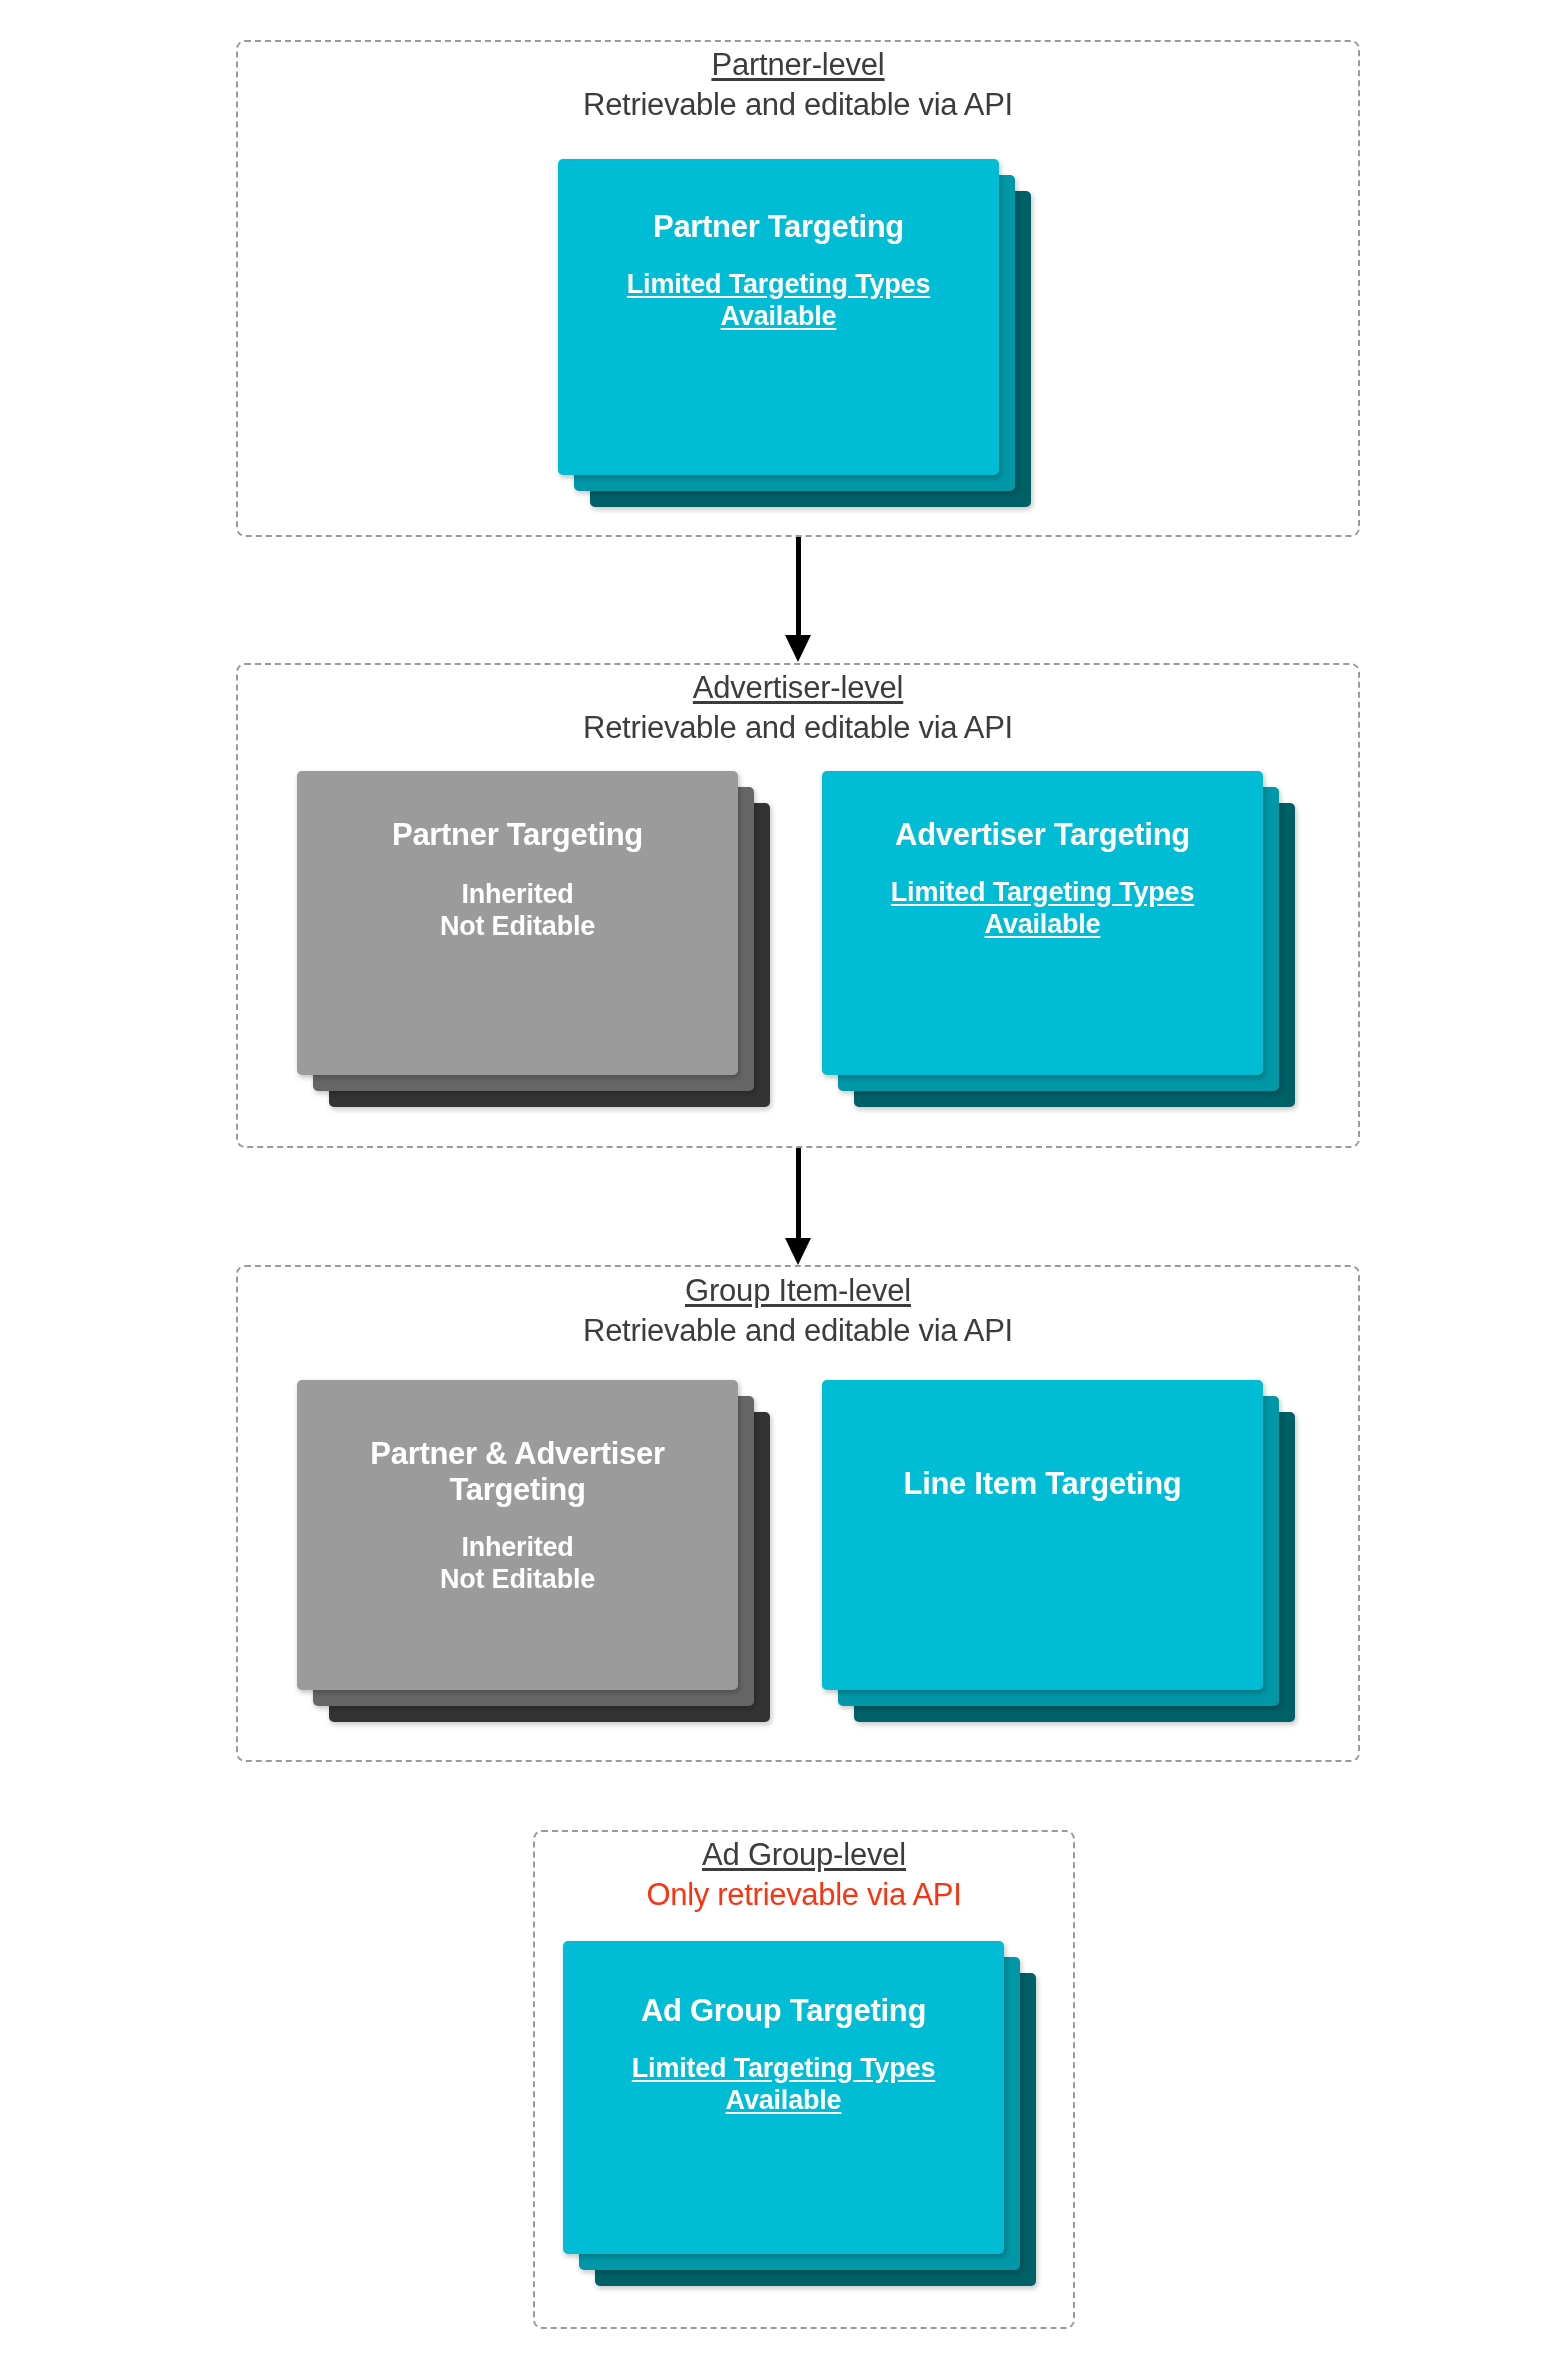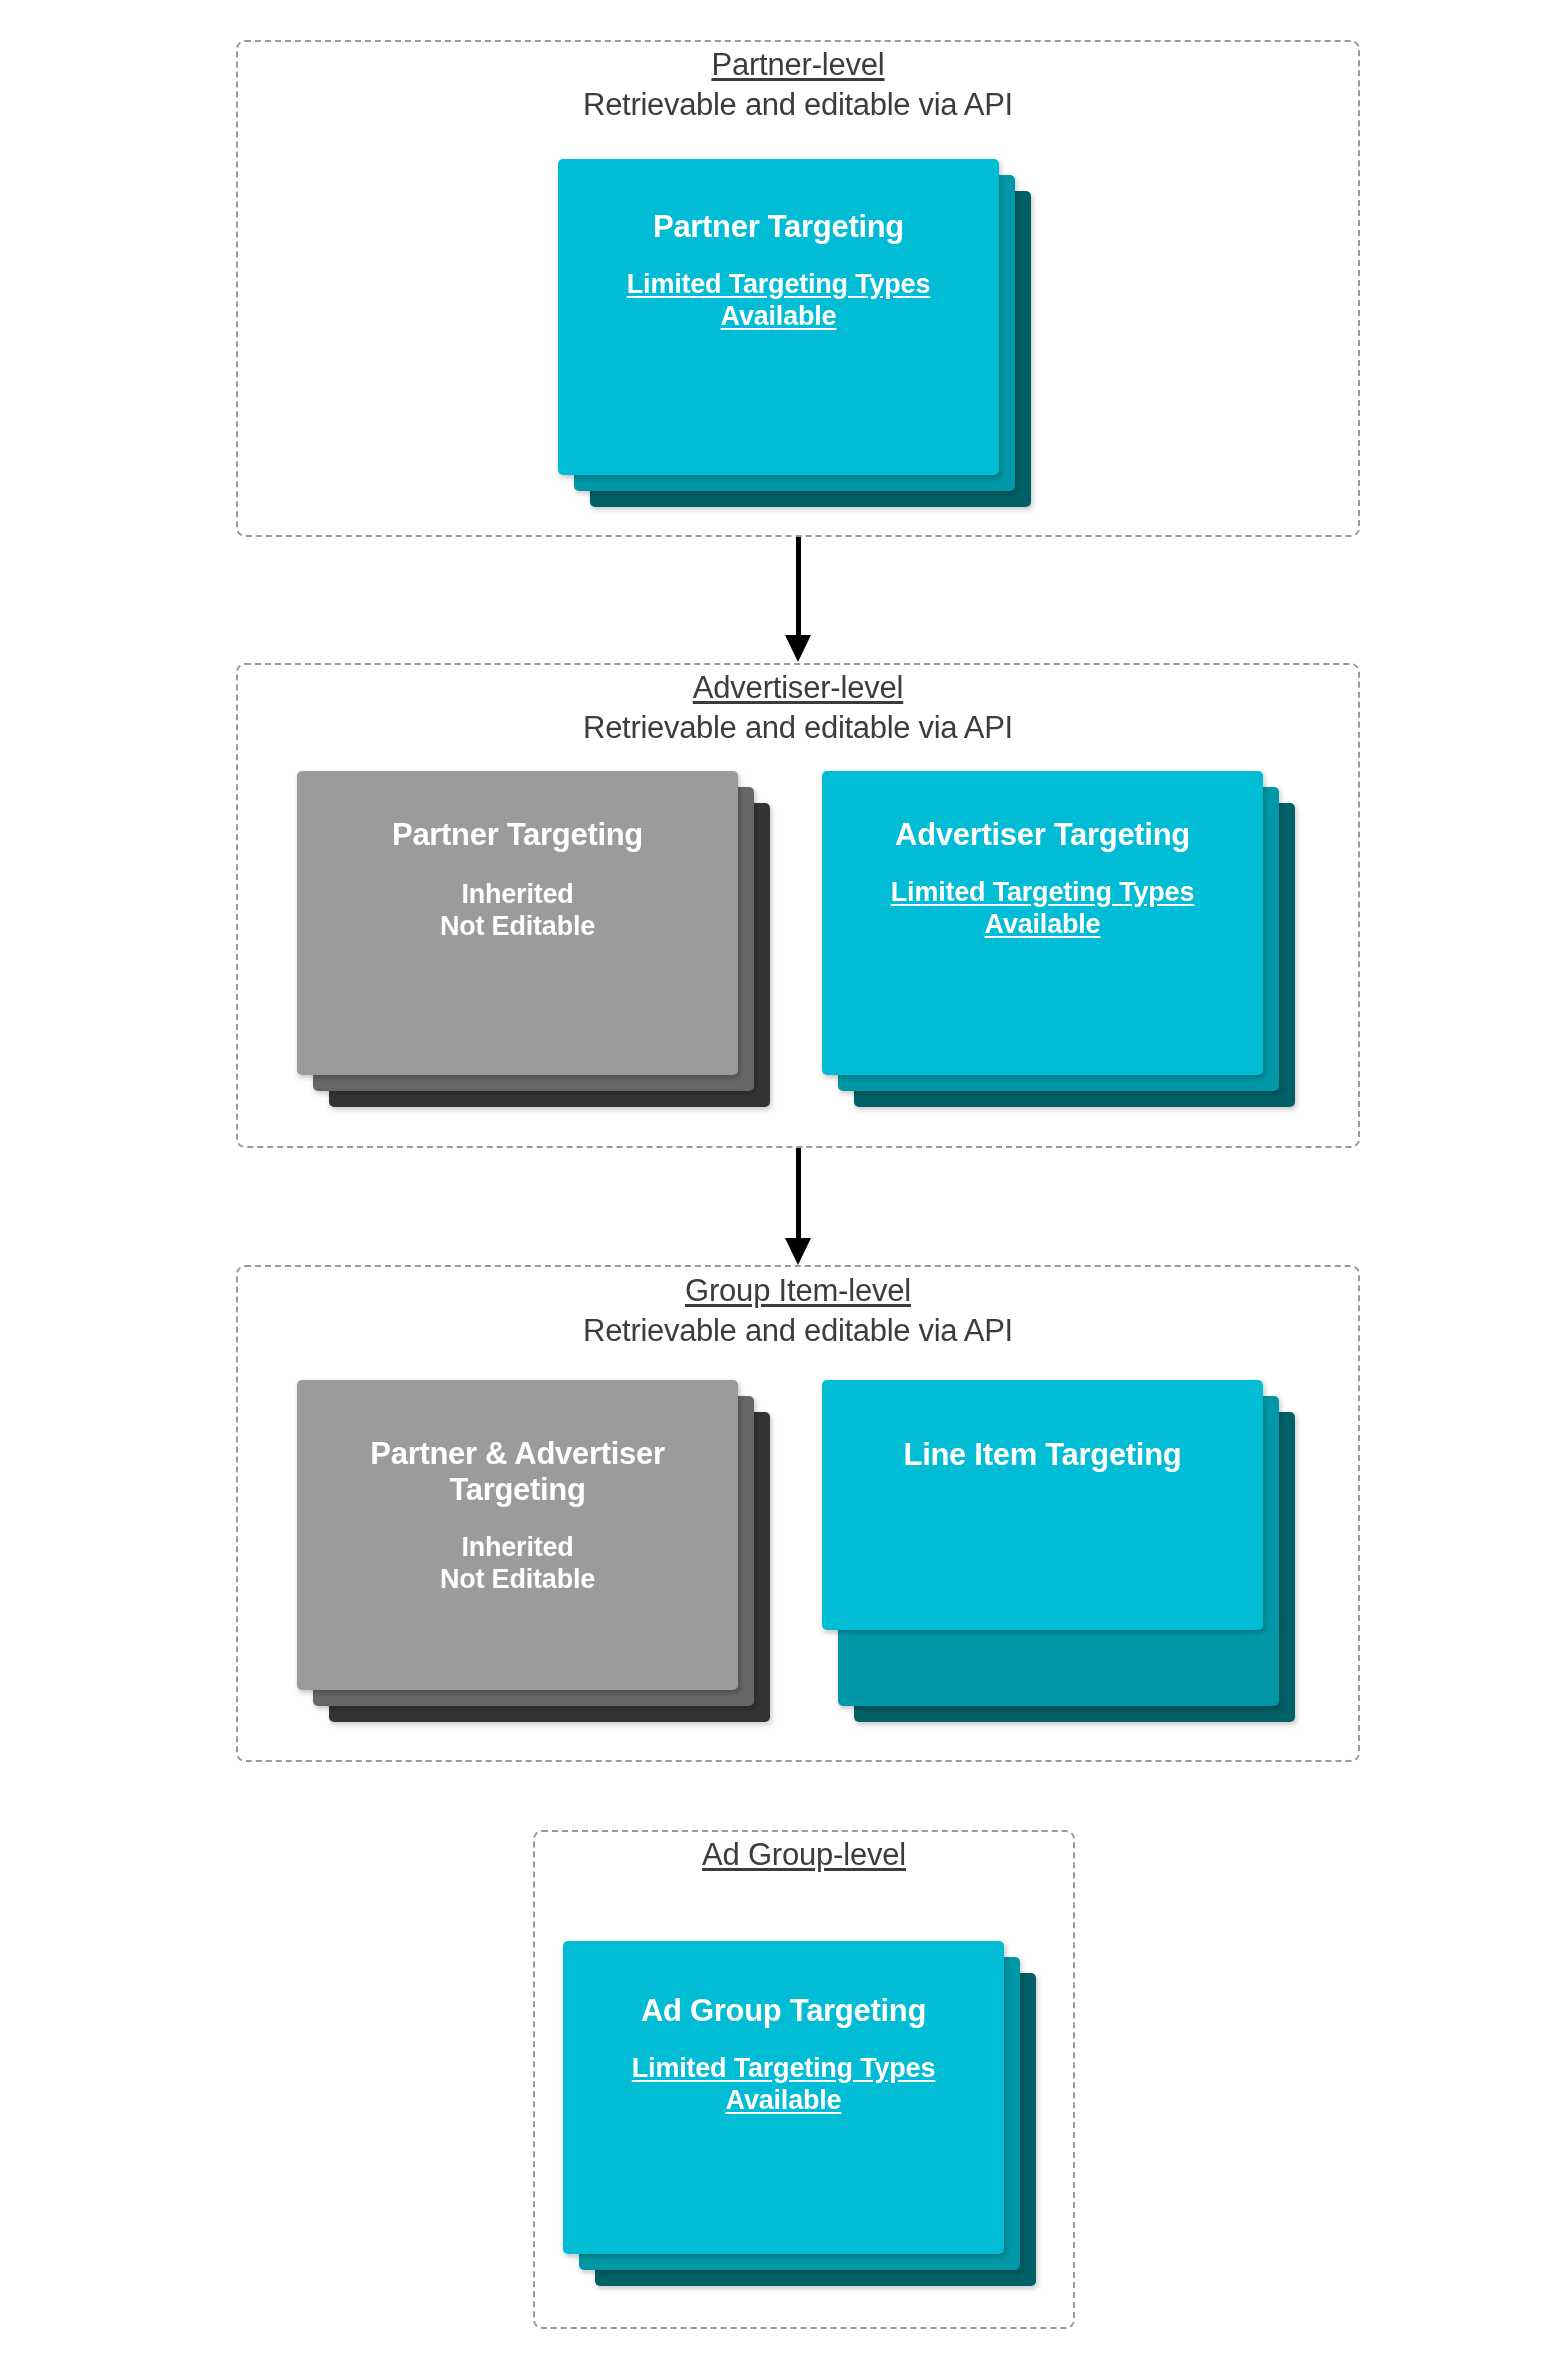--- a/index.html
+++ b/index.html
@@ -225,29 +225,30 @@
       <div class="card-note" style="margin-top:23px; max-width:357px;">
         <div>Inherited</div>
         <div>Not Editable</div>
       </div>
     </div>
   </div>
 
   <div class="card-stack cyan" style="left:822px; top:1380px; width:473px; height:357px;">
     <div class="card-layer back" style="width:441px; height:310px;"></div>
     <div class="card-layer mid" style="width:441px; height:310px;"></div>
-    <div class="card-layer front" style="width:441px; height:250px; padding-top:57px;">
+    <div class="card-layer front" style="width:441px; height:310px; padding-top:86px;">
       <div class="card-title">Line Item Targeting</div>
     </div>
   </div>
 
   <div class="level-box" style="left:533px; top:1830px; width:542px; height:499px;"></div>
 
   <div class="level-heading" style="left:533px; width:542px; top:1837px;">
     <span class="level-title">Ad Group-level</span>
+    <span class="level-sub danger">Only retrievable via API</span>
   </div>
 
   <div class="card-stack cyan" style="left:563px; top:1941px; width:473px; height:348px;">
     <div class="card-layer back" style="width:441px; height:313px;"></div>
     <div class="card-layer mid" style="width:441px; height:313px;"></div>
     <div class="card-layer front" style="width:441px; height:313px; padding-top:52px;">
       <div class="card-title">Ad Group Targeting</div>
       <div class="card-note underline" style="margin-top:23px; max-width:357px;">
         <span>Limited Targeting Types</span>
         <span>Available</span>

